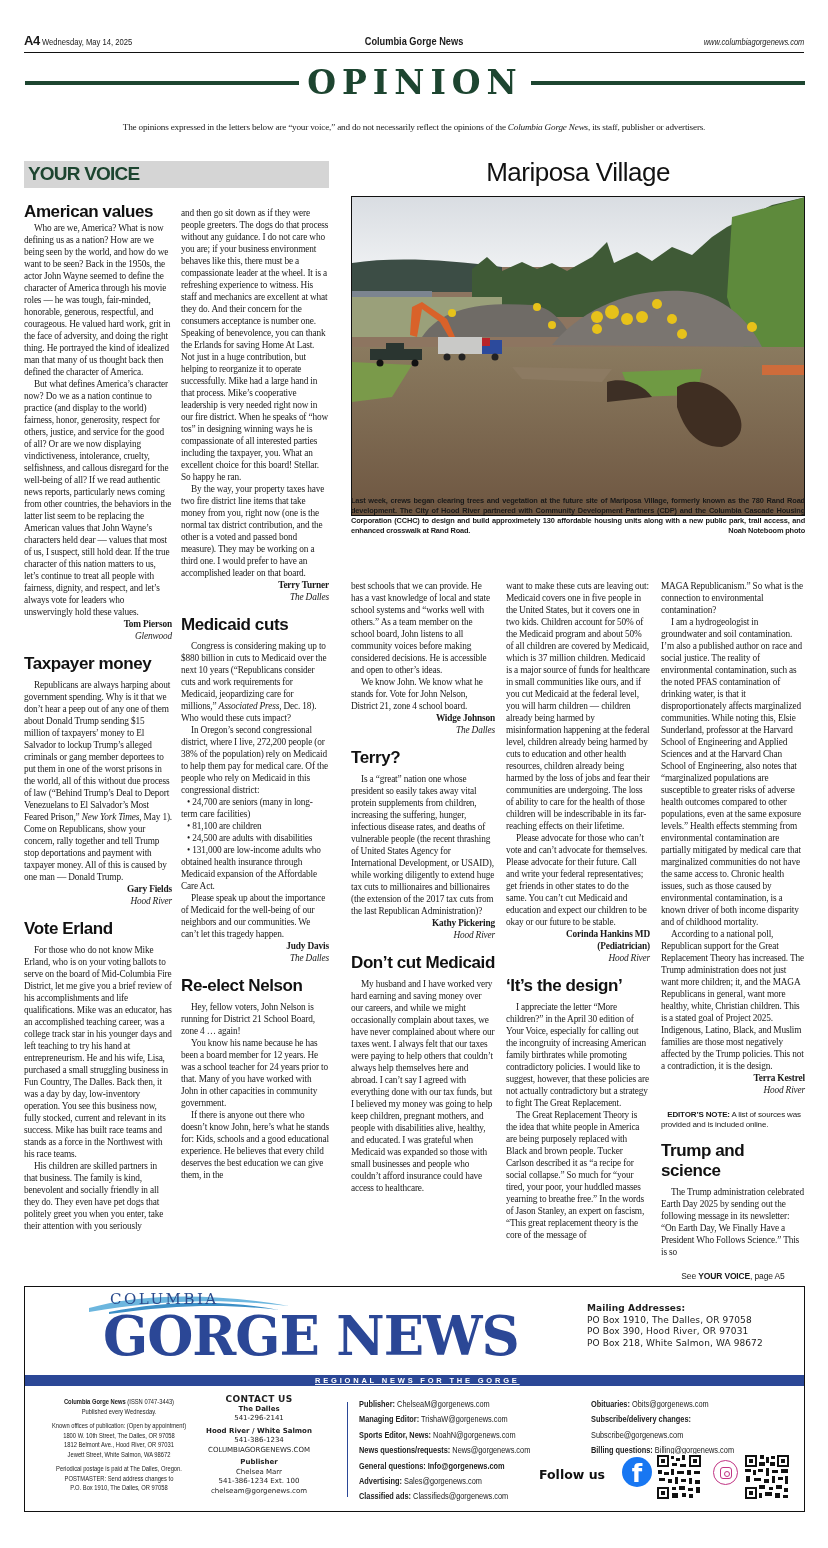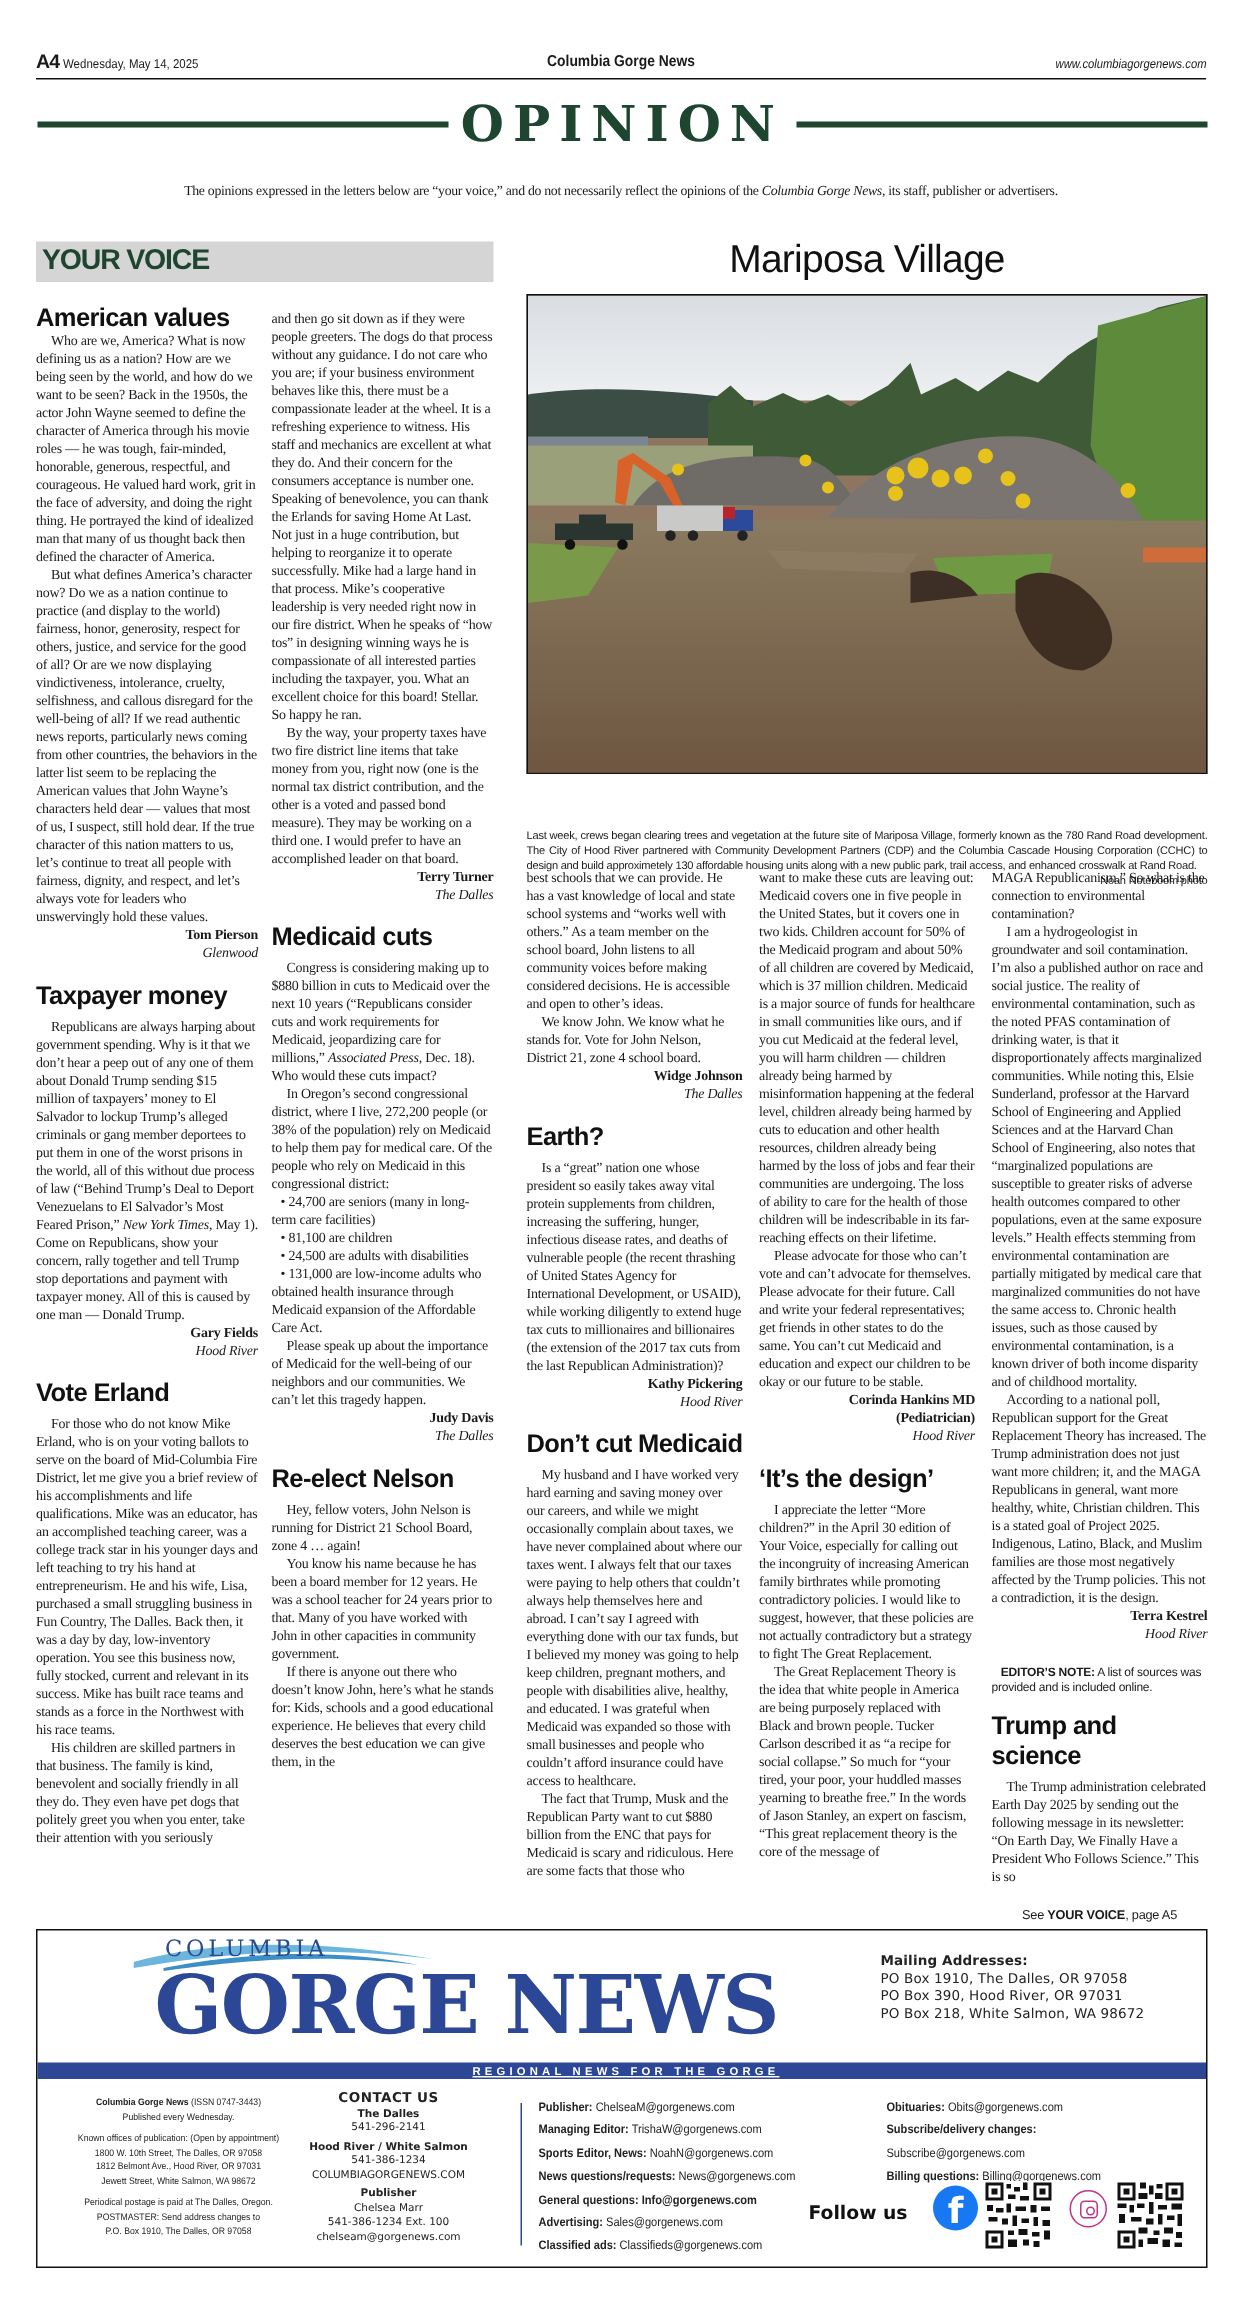--- a/index.html
+++ b/index.html
@@ -25,21 +25,21 @@
   
   .yv-banner { position: absolute; left: 24px; top: 161px; width: 305px; height: 27px; background: #d5d5d5; }
   .yv-banner span { position: absolute; left: 4px; top: 2px; font-family: "Liberation Sans", sans-serif; font-weight: bold; font-size: 19px; color: #1d4530; letter-spacing: -0.8px; }
 
   .photo-title { position: absolute; left: 350px; width: 456px; top: 157px; text-align: center; font-family: "Liberation Sans", sans-serif; font-size: 26px; color: #111; letter-spacing: -0.5px; }
 
   
   .photo { position: absolute; left: 351px; top: 196px; width: 454px; height: 320px; border: 1.5px solid #111; overflow: hidden; background: #8d7560; }
   .photo svg { display: block; }
 
-  .caption { position: absolute; left: 351px; top: 552px; width: 454px; font-family: "Liberation Sans", sans-serif; font-weight: normal; font-size: 7.4px; line-height: 9.9px; letter-spacing: -0.15px; text-align: justify; }
+  .caption { position: absolute; left: 351px; top: 496px; width: 454px; font-family: "Liberation Sans", sans-serif; font-weight: bold; font-size: 7.4px; line-height: 9.9px; letter-spacing: -0.15px; text-align: justify; }
   .caption .credit { float: right; }
 
   
   .col { position: absolute; font-size: 9.3px; line-height: 12px; letter-spacing: -0.15px; }
   .col p { text-indent: 10px; text-align: left; }
   .col p.noind { text-indent: 0; }
   .col .hed { font-family: "Liberation Sans", sans-serif; font-weight: bold; font-size: 17px; line-height: 20px; letter-spacing: -0.4px; color: #111; margin-top: 12px; margin-bottom: 5px; }
   .col .hed.first { margin-top: 0; margin-bottom: 0; }
   .col .sig { text-align: right; font-weight: bold; }
   .col .loc { text-align: right; font-style: italic; }
@@ -210,28 +210,27 @@
   <p>You know his name because he has been a board member for 12 years. He was a school teacher for 24 years prior to that. Many of you have worked with John in other capacities in community government.</p>
   <p>If there is anyone out there who doesn’t know John, here’s what he stands for: Kids, schools and a good educational experience. He believes that every child deserves the best education we can give them, in the</p>
 </div>
 
 <div class="col c3">
   <p class="noind">best schools that we can provide. He has a vast knowledge of local and state school systems and “works well with others.” As a team member on the school board, John listens to all community voices before making considered decisions. He is accessible and open to other’s ideas.</p>
   <p>We know John. We know what he stands for.  Vote for John Nelson, District 21, zone 4 school board.</p>
   <div class="sig">Widge Johnson</div>
   <div class="loc">The Dalles</div>
 
-  <div class="hed">Earth?</div>
+  <div class="hed">Terry?</div>
   <p>Is a “great” nation one whose president so easily takes away vital protein supplements from children, increasing the suffering, hunger, infectious disease rates, and deaths of vulnerable people (the recent thrashing of United States Agency for International Development, or USAID), while working diligently to extend huge tax cuts to millionaires and billionaires (the extension of the 2017 tax cuts from the last Republican Administration)?</p>
   <div class="sig">Kathy Pickering</div>
   <div class="loc">Hood River</div>
 
   <div class="hed">Don’t cut Medicaid</div>
   <p>My husband and I have worked very hard earning and saving money over our careers, and while we might occasionally complain about taxes, we have never complained about where our taxes went. I always felt that our taxes were paying to help others that couldn’t always help themselves here and abroad. I can’t say I agreed with everything done with our tax funds, but I believed my money was going to help keep children, pregnant mothers, and people with disabilities alive, healthy, and educated. I was grateful when Medicaid was expanded so those with small businesses and people who couldn’t afford insurance could have access to healthcare.</p>
-  <p>The fact that Trump, Musk and the Republican Party want to cut $880 billion from the ENC that pays for Medicaid is scary and ridiculous. Here are some facts that those who</p>
 </div>
 
 <div class="col c4">
   <p class="noind">want to make these cuts are leaving out: Medicaid covers one in five people in the United States, but it covers one in two kids. Children account for 50% of the Medicaid program and about 50% of all children are covered by Medicaid, which is 37 million children. Medicaid is a major source of funds for healthcare in small communities like ours, and if you cut Medicaid at the federal level, you will harm children — children already being harmed by misinformation happening at the federal level, children already being harmed by cuts to education and other health resources, children already being harmed by the loss of jobs and fear their communities are undergoing. The loss of ability to care for the health of those children will be indescribable in its far-reaching effects on their lifetime.</p>
   <p>Please advocate for those who can’t vote and can’t advocate for themselves. Please advocate for their future. Call and write your federal representatives; get friends in other states to do the same. You can’t cut Medicaid and education and expect our children to be okay or our future to be stable.</p>
   <div class="sig">Corinda Hankins MD</div>
   <div class="sig">(Pediatrician)</div>
   <div class="loc">Hood River</div>
 
   <div class="hed">‘It’s the design’</div>

